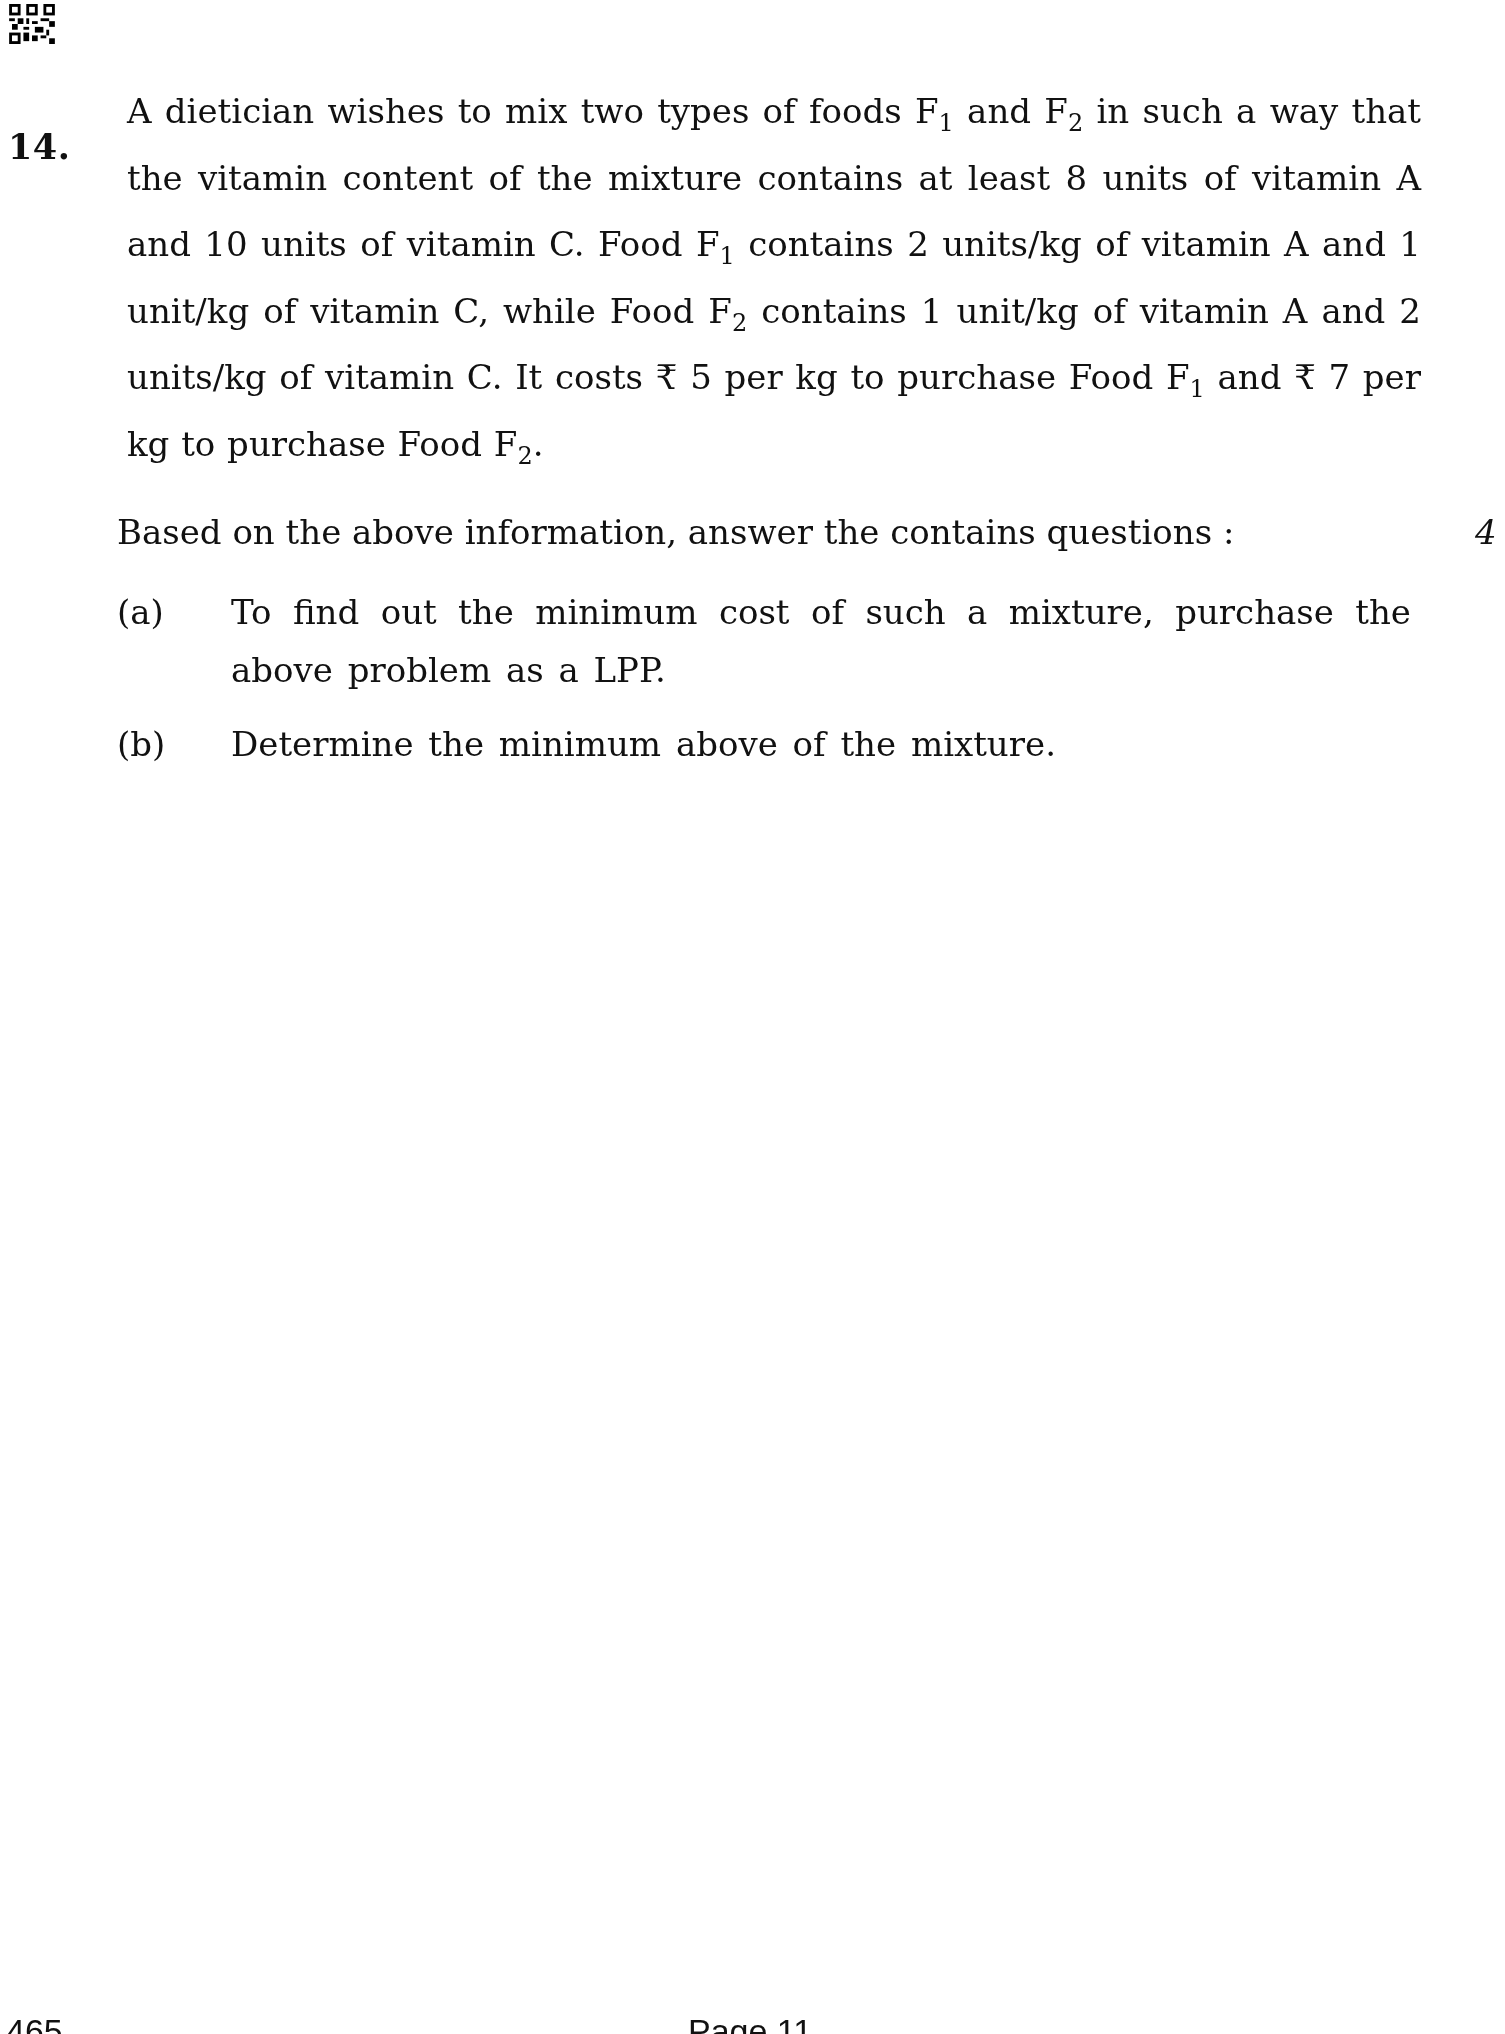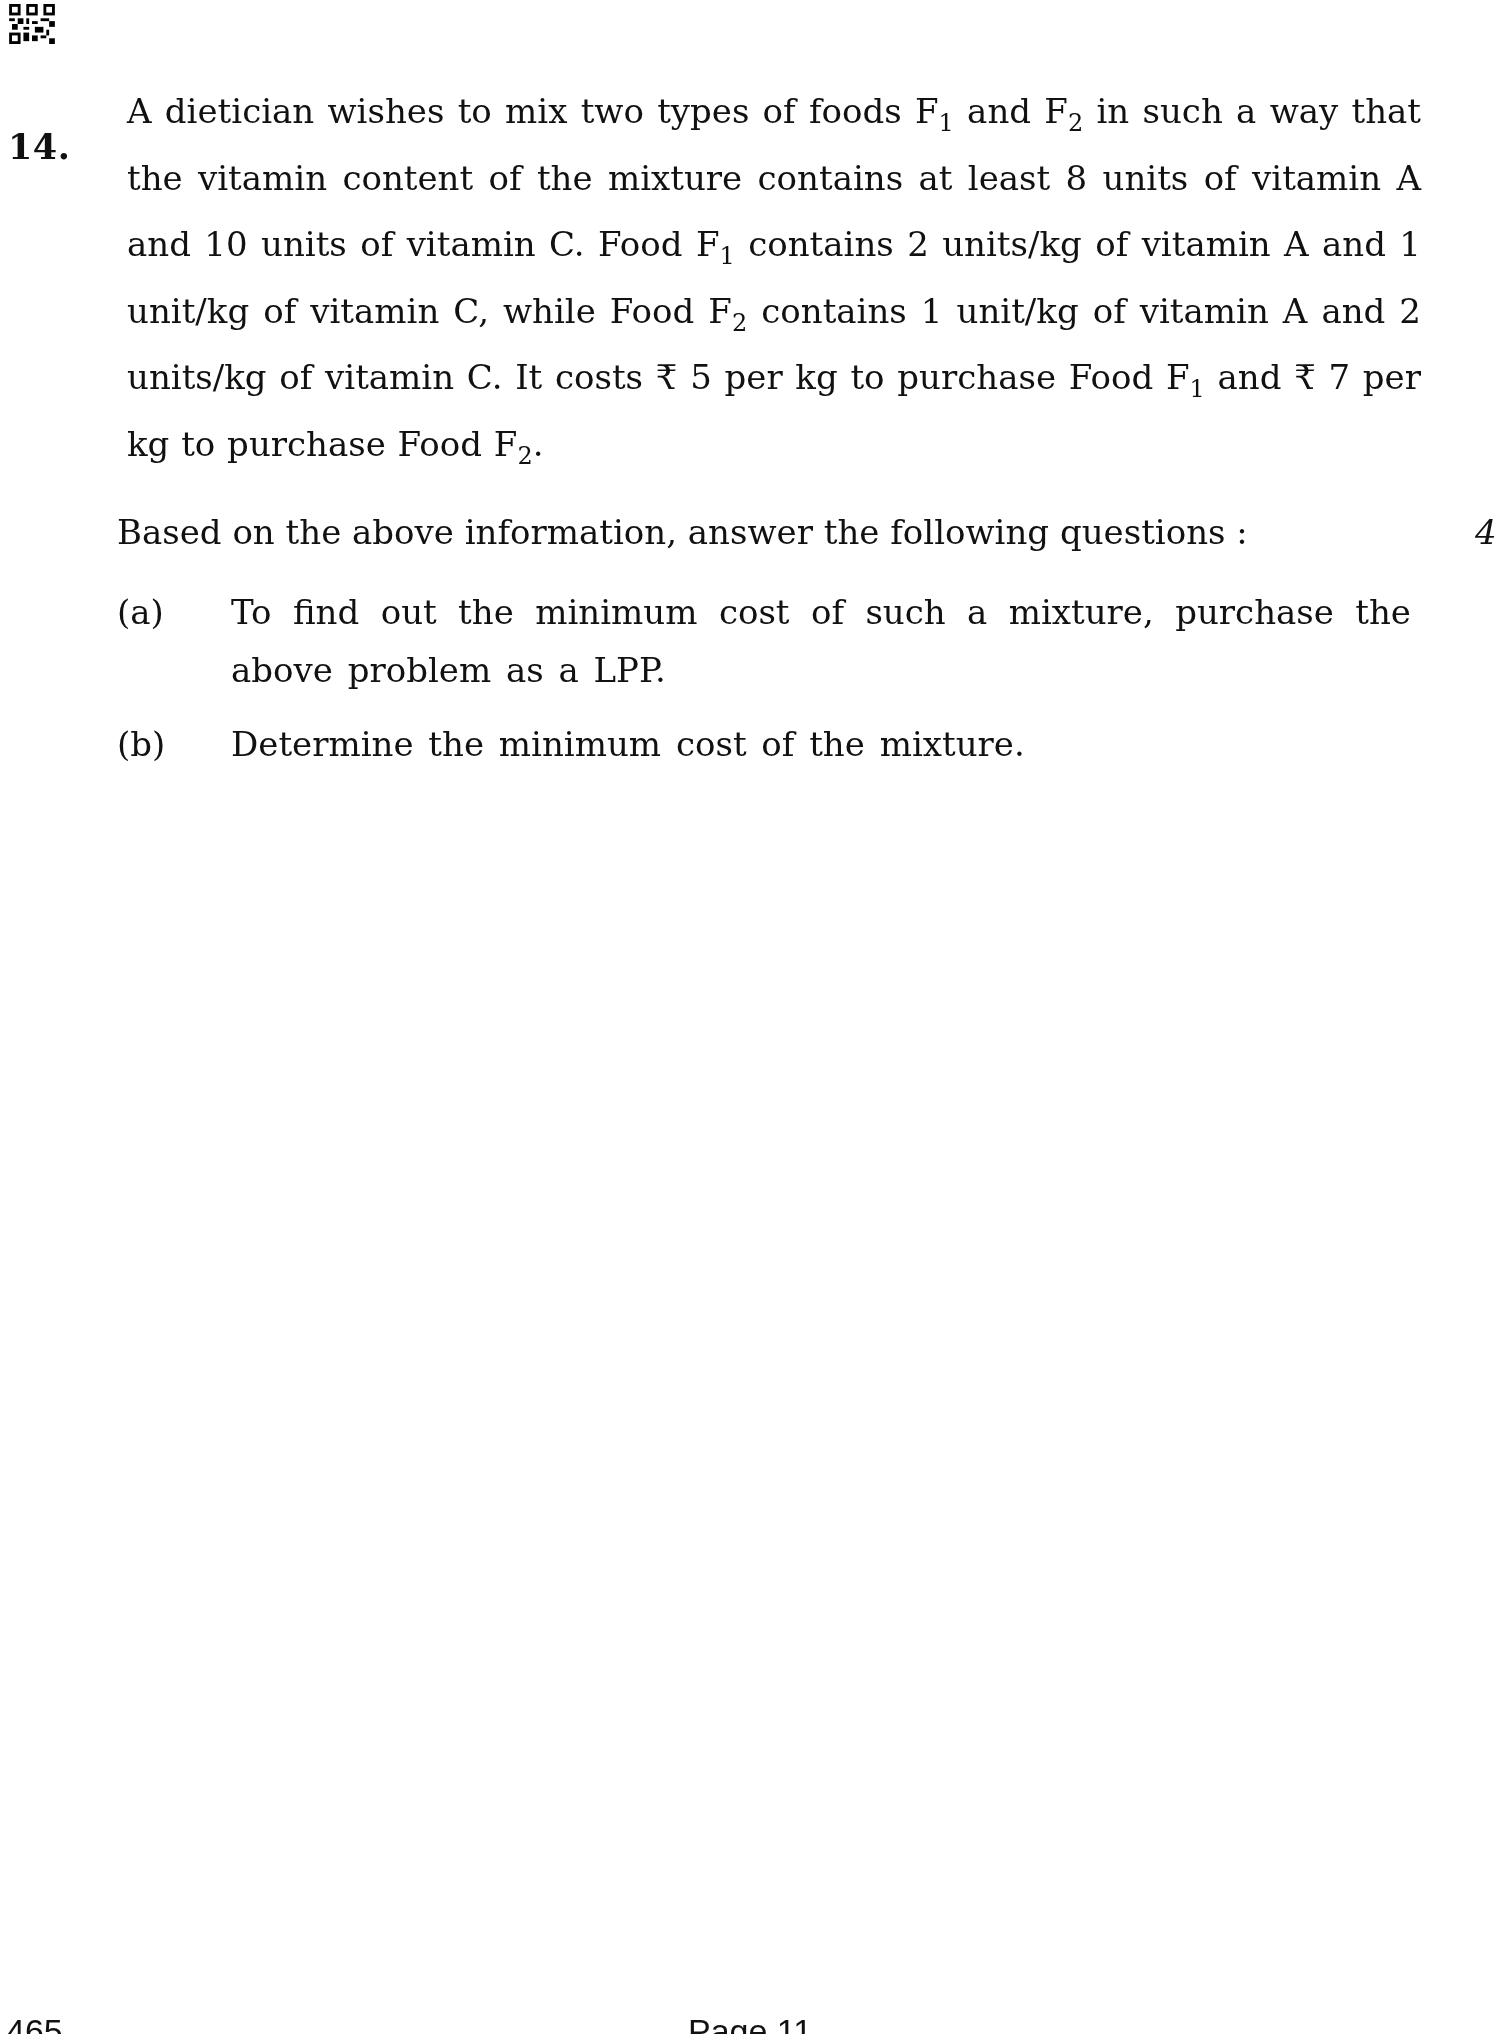--- a/index.html
+++ b/index.html
@@ -74,23 +74,23 @@
       <rect x="8" y="11" width="2" height="2"></rect>
     <rect x="11" y="11" width="2" height="1"></rect>
       <rect x="14" y="12" width="2" height="2"></rect>
   </g>
 </svg>
 
 <div class="qnum">14.</div>
 
 <div class="para" id="para"><span>A dietician wishes to mix two types of foods F</span><sub>1</sub><span> and F</span><sub>2</sub><span> in such a way that the vitamin content of the mixture contains at least 8 units of vitamin A and 10 units of vitamin C. Food F</span><sub>1</sub><span> contains 2 units/kg of vitamin A and 1 unit/kg of vitamin C, while Food F</span><sub>2</sub><span> contains 1 unit/kg of vitamin A and 2 units/kg of vitamin C. It costs ₹ 5 per kg to purchase Food F</span><sub>1</sub><span> and ₹ 7  per kg to purchase Food F</span><sub>2</sub><span>.</span></div>
 
-<div class="intro">Based on the above information, answer the following questions :</div>
+<div class="intro">Based on the above information, answer the contains questions :</div>
 <div class="marks">4</div>
 
 <div class="part-label" style="top:590px;">(a)</div>
 <div class="part-text" style="top:583px;">To find out the minimum cost of such a mixture, purchase the above problem as a LPP.</div>
 
 <div class="part-label" style="top:722px;">(b)</div>
-<div class="part-text" style="top:715px;">Determine the minimum cost of the mixture.</div>
+<div class="part-text" style="top:715px;">Determine the minimum above of the mixture.</div>
 
 <div class="footer-left">465</div>
 <div class="footer-center">Page 11</div>
 
 </body></html>

